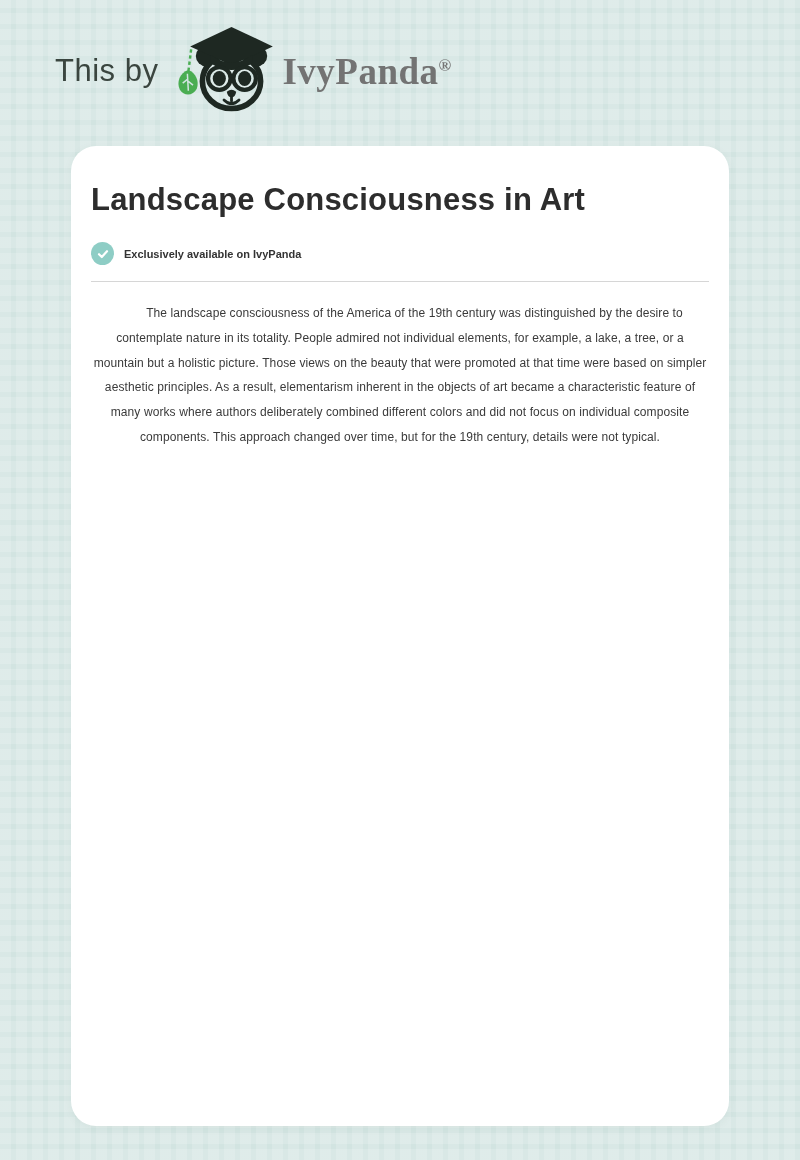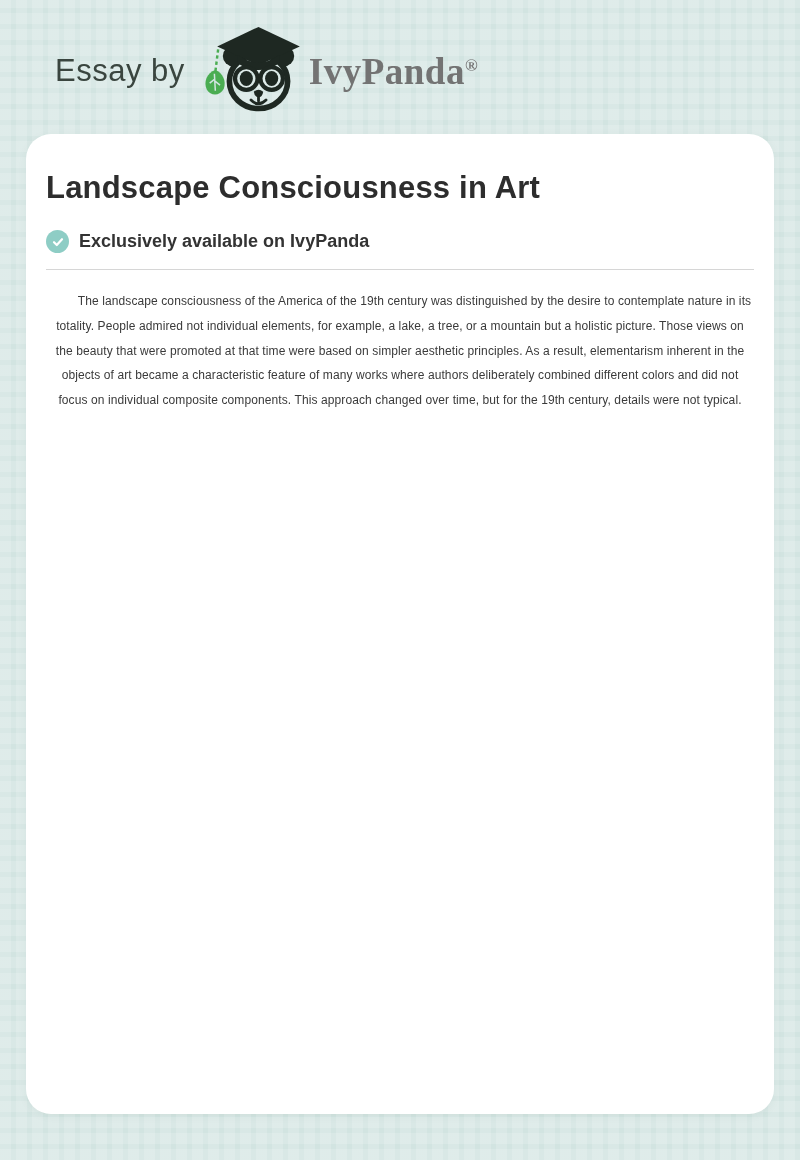--- a/index.html
+++ b/index.html
@@ -51,23 +51,23 @@
   }
   .brand sup {
     font-size: 17px;
     font-weight: 700;
     vertical-align: super;
     line-height: 0;
   }
 
   
   .card {
-    width: 748px;
+    width: 658px;
     height: 980px;
-    margin: 4px auto;
+    margin: 16px auto;
     background: #ffffff;
     border-radius: 25px;
     padding: 36px 20px 0 20px;
     box-shadow: 0 2px 10px rgba(40,70,60,0.05);
   }
   .card h1 {
     font-size: 31px;
     font-weight: 700;
     color: #2d2d2d;
     letter-spacing: 0.2px;
@@ -84,21 +84,21 @@
     border-radius: 50%;
     background: #8ecdc5;
     display: inline-flex;
     align-items: center;
     justify-content: center;
     flex: 0 0 auto;
   }
   .check-circle svg { width: 12px; height: 12px; }
   .badge-label {
     margin-left: 10px;
-    font-size: 18px;
+    font-size: 11px;
     font-weight: 700;
     color: #333333;
   }
   .divider {
     border: none;
     border-top: 1.5px solid #d6d6d6;
     margin-bottom: 19px;
   }
   .essay-body {
     font-size: 12px;
@@ -106,21 +106,21 @@
     color: #3a3a3a;
     text-indent: 29px;
     letter-spacing: 0.1px;
     text-align: center;
   }
 </style>
 </head>
 <body>
 
 <div class="header">
-  <span class="essay-by">Essay by</span>
+  <span class="essay-by">This by</span>
 
   <span class="logo-wrap">
     <svg viewBox="0 0 110 98" xmlns="http://www.w3.org/2000/svg">
 
       <ellipse cx="63" cy="60" rx="31" ry="29" fill="none" stroke="#1e2822" stroke-width="6"></ellipse>
 
       <circle cx="36" cy="33" r="11" fill="#1e2822"></circle>
       <circle cx="90" cy="33" r="11" fill="#1e2822"></circle>
 
       <polygon points="63,2 107,23 63,43 19,23" fill="#1e2822"></polygon>

